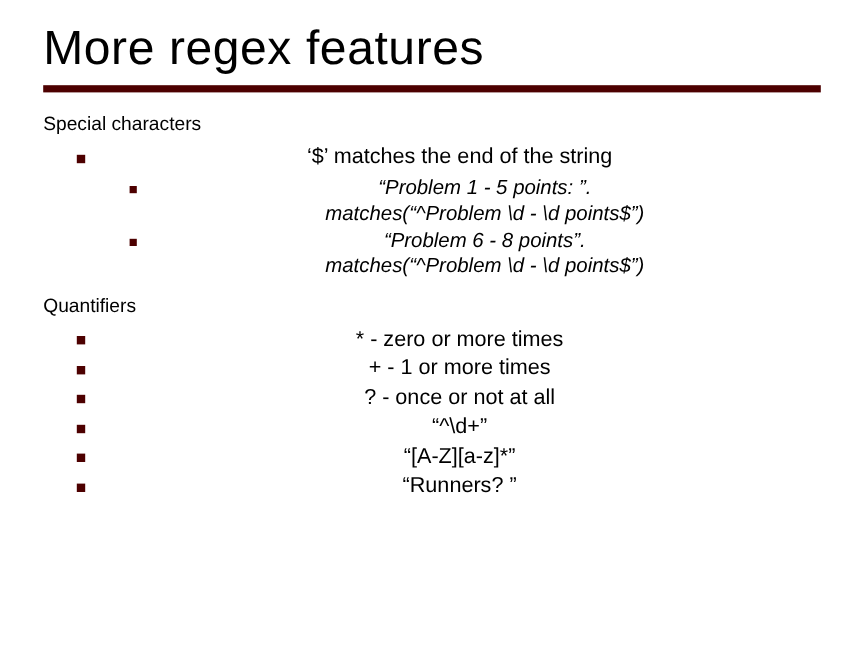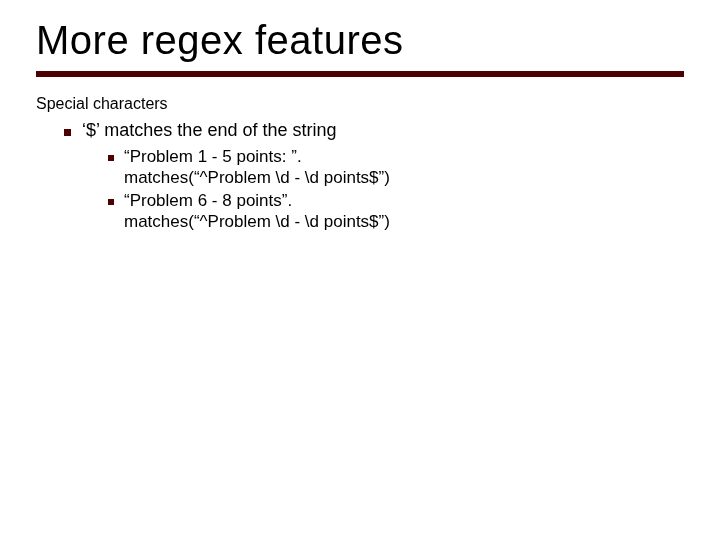--- a/index.html
+++ b/index.html
@@ -37,40 +37,42 @@
   ul.lvl1 {
     list-style: none;
     margin: 2px 0 14px 0;
     padding: 0 0 0 46px;
     font-size: 18px;
   }
   ul.lvl1 > li {
     position: relative;
     margin: 2px 0;
     line-height: 1.25;
+    text-align: center;
   }
   ul.lvl1 > li::before {
     content: "";
     position: absolute;
     left: -18px;
     top: 0.55em;
     width: 7px;
     height: 7px;
     background: #4d0000;
   }
   ul.lvl2 {
     list-style: none;
     margin: 4px 0 6px 0;
     padding: 0 0 0 42px;
     font-size: 17px;
   }
   ul.lvl2 > li {
     position: relative;
     margin: 2px 0;
     line-height: 1.25;
+    font-style: italic;
   }
   ul.lvl2 > li::before {
     content: "";
     position: absolute;
     left: -16px;
     top: 0.55em;
     width: 6px;
     height: 6px;
     background: #4d0000;
   }
@@ -92,13 +94,22 @@
 matches(“^Problem \d - \d points$”)</span>
         </li>
         <li>
           <span style="white-space:pre-line">“Problem 6 - 8 points”.
 matches(“^Problem \d - \d points$”)</span>
         </li>
       </ul>
     </li>
   </ul>
 
+  <div class="section">Quantifiers</div>
+  <ul class="lvl1">
+    <li><span>* - zero or more times</span></li>
+    <li><span>+ - 1 or more times</span></li>
+    <li><span>? - once or not at all</span></li>
+    <li><span>“^\d+”</span></li>
+    <li><span>“[A-Z][a-z]*”</span></li>
+    <li><span>“Runners? ”</span></li>
+  </ul>
 </div>
 
 </body></html>

